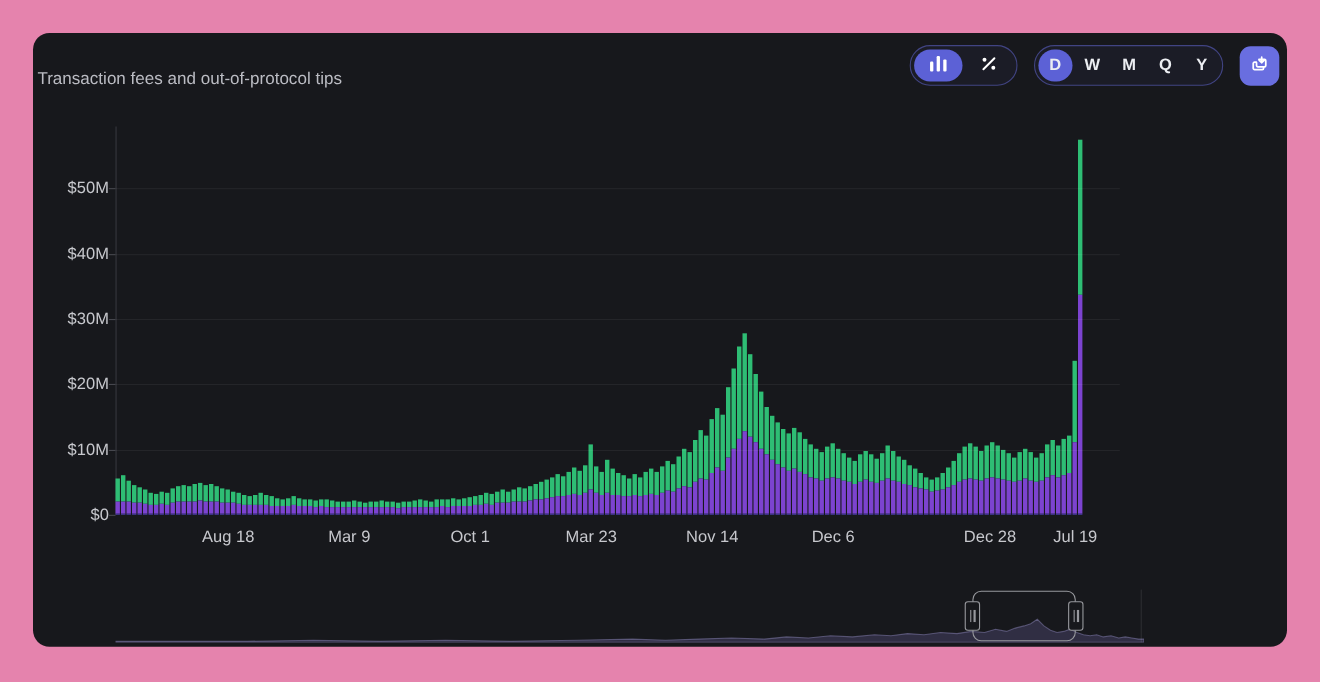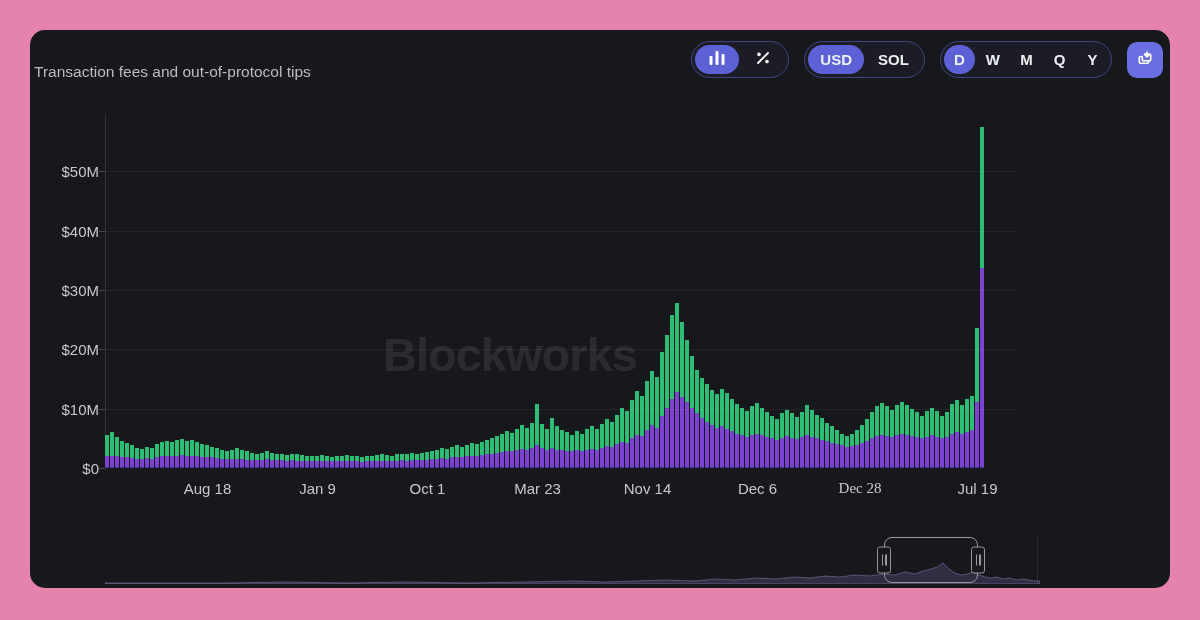--- a/index.html
+++ b/index.html
@@ -76,24 +76,20 @@
         <button class="seg-btn icon-btn">
           <span>
             <svg width="16" height="16" viewBox="0 0 16 16">
                 <line x1="3" y1="13" x2="13" y2="3" stroke="#fff" stroke-width="1.8" stroke-linecap="round"></line>
                 <circle cx="4" cy="4.4" r="1.8" fill="#fff"></circle>
                 <circle cx="12" cy="11.6" r="1.8" fill="#fff"></circle>
               </svg>
           </span>
         </button>
       </div>
-      <div class="seg">
-        <button class="seg-btn selected">USD</button>
-        <button class="seg-btn">SOL</button>
-      </div>
       <div class="seg" id="tf-group">
           <button class="seg-btn tf selected">D</button>
           <button class="seg-btn tf">W</button>
           <button class="seg-btn tf">M</button>
           <button class="seg-btn tf">Q</button>
           <button class="seg-btn tf">Y</button>
         </div>
       <button class="export">
         <span>
           <svg width="20" height="20" viewBox="0 0 20 20" fill="none" stroke="#fff" stroke-width="1.6" stroke-linecap="round" stroke-linejoin="round">
@@ -984,30 +980,29 @@
             <div style="height: 64.3538px; background: rgb(124, 67, 208);"></div>
             <div style="height: 74.1597px; background: rgb(46, 189, 116);"></div>
           </div>
           <div class="bar" style="left: 875px;">
             <div style="height: 1.5px; background: rgb(69, 58, 158);"></div>
             <div style="height: 198.434px; background: rgb(124, 67, 208);"></div>
             <div style="height: 141.2px; background: rgb(46, 189, 116);"></div>
           </div>
         </div>
       <div class="watermark">
-        <span class="wm-brand">Blockworks</span>
       </div>
       <div class="xlabels" id="xlabels">
           <div class="xlabel" style="left: 102.5px;">Aug 18</div>
-          <div class="xlabel" style="left: 212.5px;">Jan 9</div>
+          <div class="xlabel" style="left: 212.5px;">Mar 9</div>
           <div class="xlabel" style="left: 322.5px;">Oct 1</div>
           <div class="xlabel" style="left: 432.5px;">Mar 23</div>
           <div class="xlabel" style="left: 542.5px;">Nov 14</div>
           <div class="xlabel" style="left: 652.5px;">Dec 6</div>
-          <div class="xlabel" style="left: 755px; font-family: Liberation Serif, serif;">Dec 28</div>
+          <div class="xlabel" style="left: 795px;">Dec 28</div>
           <div class="xlabel" style="left: 872.5px;">Jul 19</div>
         </div>
     <div class="ytick-mark" style="top: 353px;"></div>
         <div class="ytick-label" style="top: 353px; right: 941px;">$0</div>
         <div class="gridline" style="top: 293.672px;"></div>
         <div class="ytick-mark" style="top: 293.672px;"></div>
         <div class="ytick-label" style="top: 293.672px; right: 941px;">$10M</div>
         <div class="gridline" style="top: 234.345px;"></div>
         <div class="ytick-mark" style="top: 234.345px;"></div>
         <div class="ytick-label" style="top: 234.345px; right: 941px;">$20M</div>

